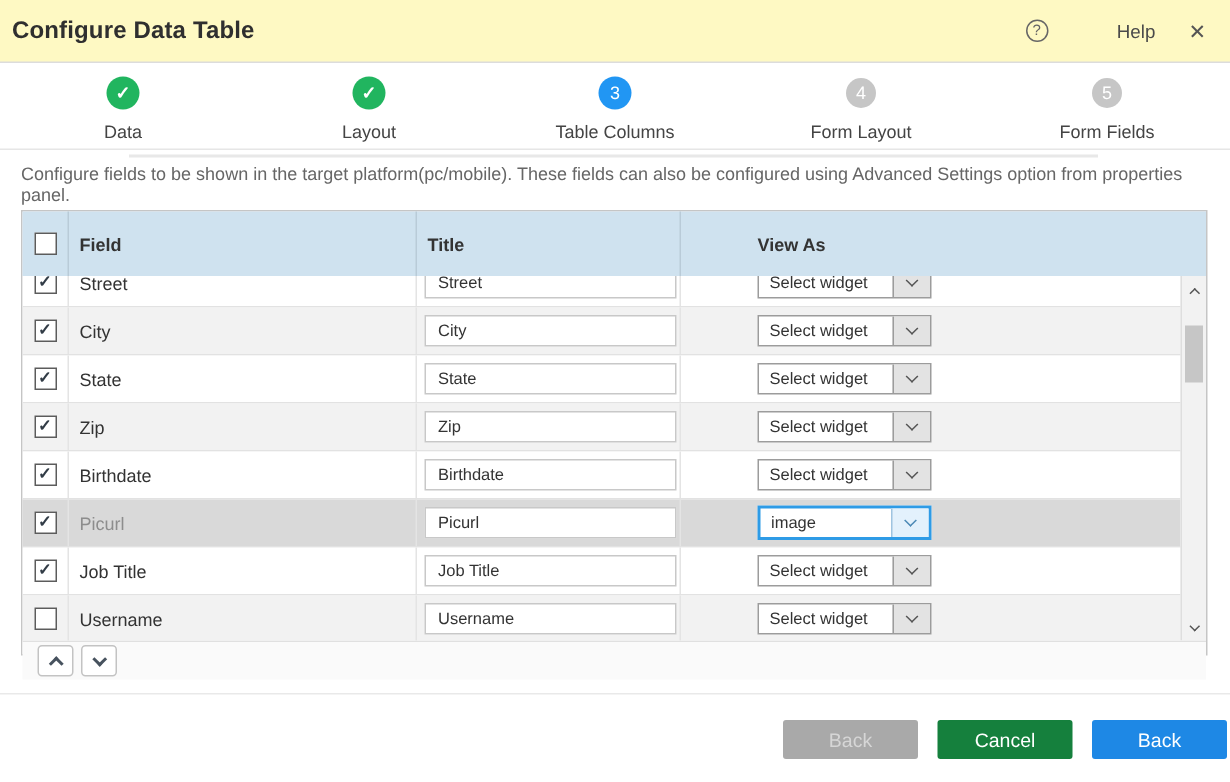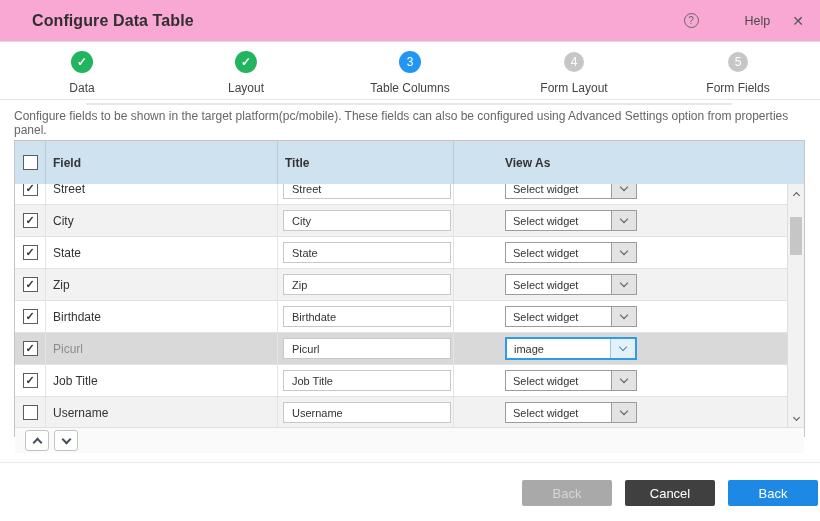--- a/index.html
+++ b/index.html
@@ -5,22 +5,22 @@
   * { margin:0; padding:0; box-sizing:border-box; }
   html,body { width:820px; height:521px; overflow:hidden; }
   body {
     font-family:"Liberation Sans", sans-serif;
     background:#ffffff; color:#333; position:relative;
   }
 
   
   .titlebar {
     position:absolute; top:0; left:0; right:0; height:42px;
-    background:#f9a8d4; border-bottom:1px solid #dcdcdc;
-    display:flex; align-items:center; padding:0 16px 0 32px;justify-content:flex-end;
+    background:#fef9c3; border-bottom:1px solid #dcdcdc;
+    display:flex; align-items:center; padding:0 16px 0 8px;justify-content:flex-end;
   }
   .titlebar-title { font-size:16px; font-weight:600; color:#2f2f2f; letter-spacing:.1px; }
   .titlebar-right { margin-left:auto; display:flex; align-items:center; }
   .help-group { display:flex; align-items:center; cursor:pointer; }
   .help-icon {
     width:15px; height:15px; border:1.3px solid #666; border-radius:50%;
     display:flex; align-items:center; justify-content:center;
     font-size:10px; color:#666; margin-right:6px;
   }
   .help-label { font-size:12.5px; color:#4a4a4a;margin-left:40px; }
@@ -94,21 +94,21 @@
   .check-glyph { font-size:11px; font-weight:bold; color:#323c46; line-height:1; margin-top:-1px; }
 
   .title-input {
     margin-left:5px; width:168px; height:21px;
     border:1px solid #c8c8c8; background:#fff;
     font-family:"Liberation Sans", sans-serif; font-size:11px; color:#333;
     padding:0 8px; outline:none;
   }
 
   .select {
-    margin-left:7px; width:132px; height:21px;
+    margin-left:7px; width:116px; height:21px;
     border:1px solid #9c9c9c; background:#fff;
     display:flex; align-items:stretch; cursor:pointer;
   }
   .select-text { flex:1; font-size:11px; color:#333; display:flex; align-items:center; padding-left:7px; }
   .select-btn {
     width:25px; background:#e3e3e3; border-left:1px solid #9c9c9c;
     display:flex; align-items:center; justify-content:center; flex:none;
   }
   .chev {
     width:6px; height:6px; border-right:1.6px solid #555; border-bottom:1.6px solid #555;
@@ -147,21 +147,21 @@
   .mv-down .chev-m { transform:rotate(45deg); margin-top:-3px; }
 
   
   .footer-divider { position:absolute; top:462px; left:0; right:0; height:1px; background:#e9e9e9; }
   .actions { position:absolute; top:480px; right:2px; display:flex; }
   .btn {
     width:90px; height:26px; border:none; border-radius:2px;
     font-family:"Liberation Sans", sans-serif; font-size:13px; margin-left:13px; cursor:pointer;
   }
   .btn-back   { background:#a9a9a9; color:#d6d6d6; }
-  .btn-cancel { background:#404040; color:#ffffff; }
+  .btn-cancel { background:#15803d; color:#ffffff; }
   .btn-next   { background:#1e88e5; color:#ffffff; }
 </style>
 </head>
 <body>
 
 <div class="titlebar">
   <div class="titlebar-title">Configure Data Table</div>
   <div class="titlebar-right">
     <div class="help-group">
       <span class="help-icon">?</span>

